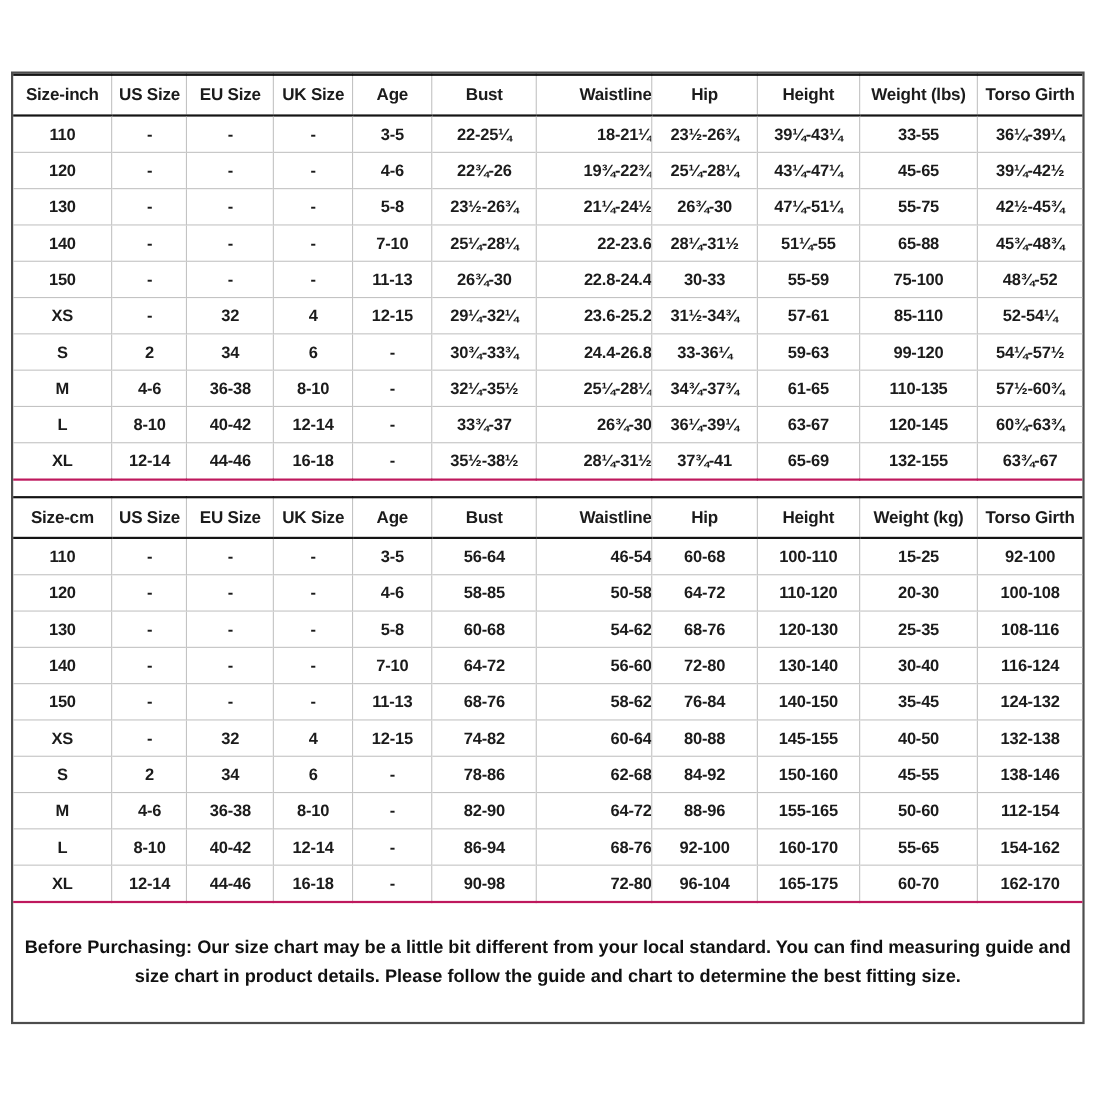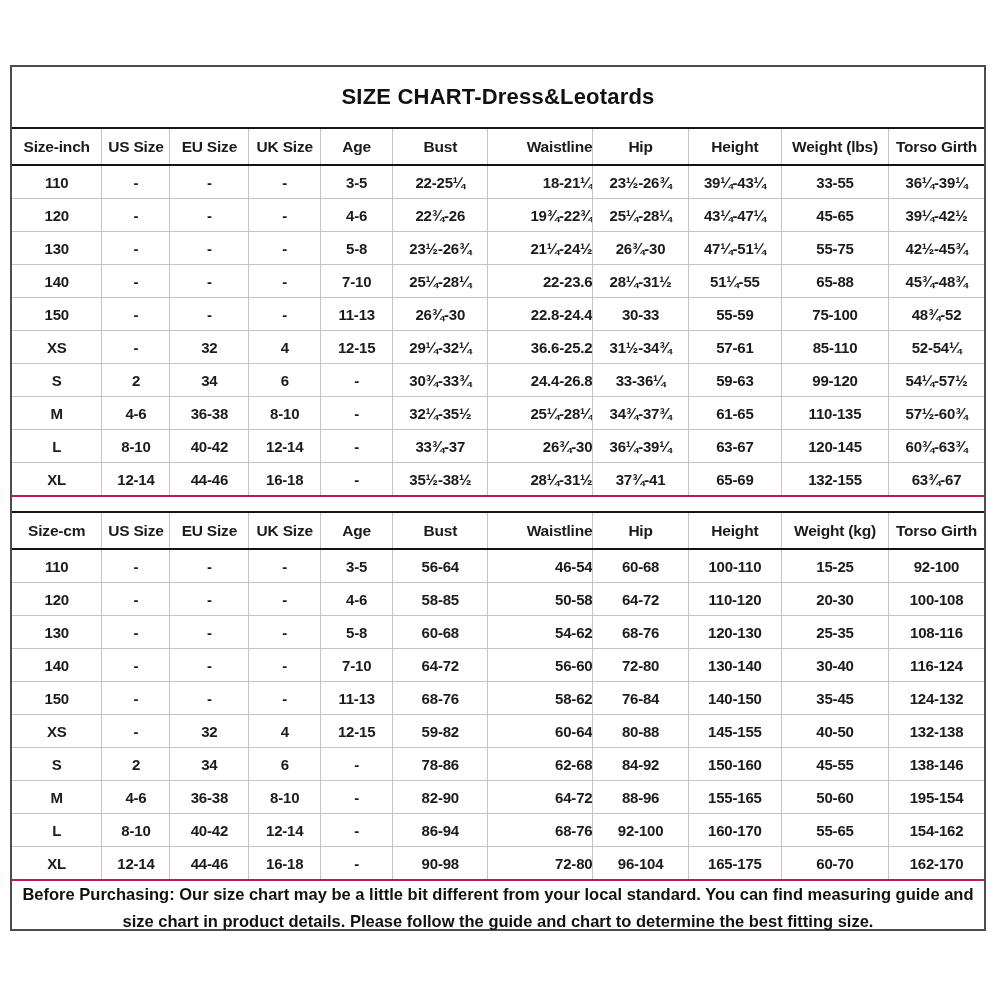--- a/index.html
+++ b/index.html
@@ -49,21 +49,20 @@
     text-align:center;font-size:16.5px;font-weight:bold;line-height:27px;
     color:#111;padding:0 10px;
   }
   .footer-note div{max-width:952px;}
 </style>
 </head>
 <body>
 
 <div class="sheet">
 
-  <div class="title">SIZE CHART-Dress&amp;Leotards</div>
 
   <table class="size-table">
     <thead>
         <tr>
           <th>Size-inch</th>
           <th>US Size</th>
           <th>EU Size</th>
           <th>UK Size</th>
           <th>Age</th>
           <th>Bust</th>
@@ -140,21 +139,21 @@
           <td>75-100</td>
           <td>48¾-52</td>
         </tr>
         <tr>
           <td>XS</td>
           <td>-</td>
           <td>32</td>
           <td>4</td>
           <td>12-15</td>
           <td>29¼-32¼</td>
-          <td>36.6-25.2</td>
+          <td>23.6-25.2</td>
           <td>31½-34¾</td>
           <td>57-61</td>
           <td>85-110</td>
           <td>52-54¼</td>
         </tr>
         <tr>
           <td>S</td>
           <td>2</td>
           <td>34</td>
           <td>6</td>
@@ -291,21 +290,21 @@
           <td>140-150</td>
           <td>35-45</td>
           <td>124-132</td>
         </tr>
         <tr>
           <td>XS</td>
           <td>-</td>
           <td>32</td>
           <td>4</td>
           <td>12-15</td>
-          <td>59-82</td>
+          <td>74-82</td>
           <td>60-64</td>
           <td>80-88</td>
           <td>145-155</td>
           <td>40-50</td>
           <td>132-138</td>
         </tr>
         <tr>
           <td>S</td>
           <td>2</td>
           <td>34</td>
@@ -322,21 +321,21 @@
           <td>M</td>
           <td>4-6</td>
           <td>36-38</td>
           <td>8-10</td>
           <td>-</td>
           <td>82-90</td>
           <td>64-72</td>
           <td>88-96</td>
           <td>155-165</td>
           <td>50-60</td>
-          <td>195-154</td>
+          <td>112-154</td>
         </tr>
         <tr>
           <td>L</td>
           <td>8-10</td>
           <td>40-42</td>
           <td>12-14</td>
           <td>-</td>
           <td>86-94</td>
           <td>68-76</td>
           <td>92-100</td>

